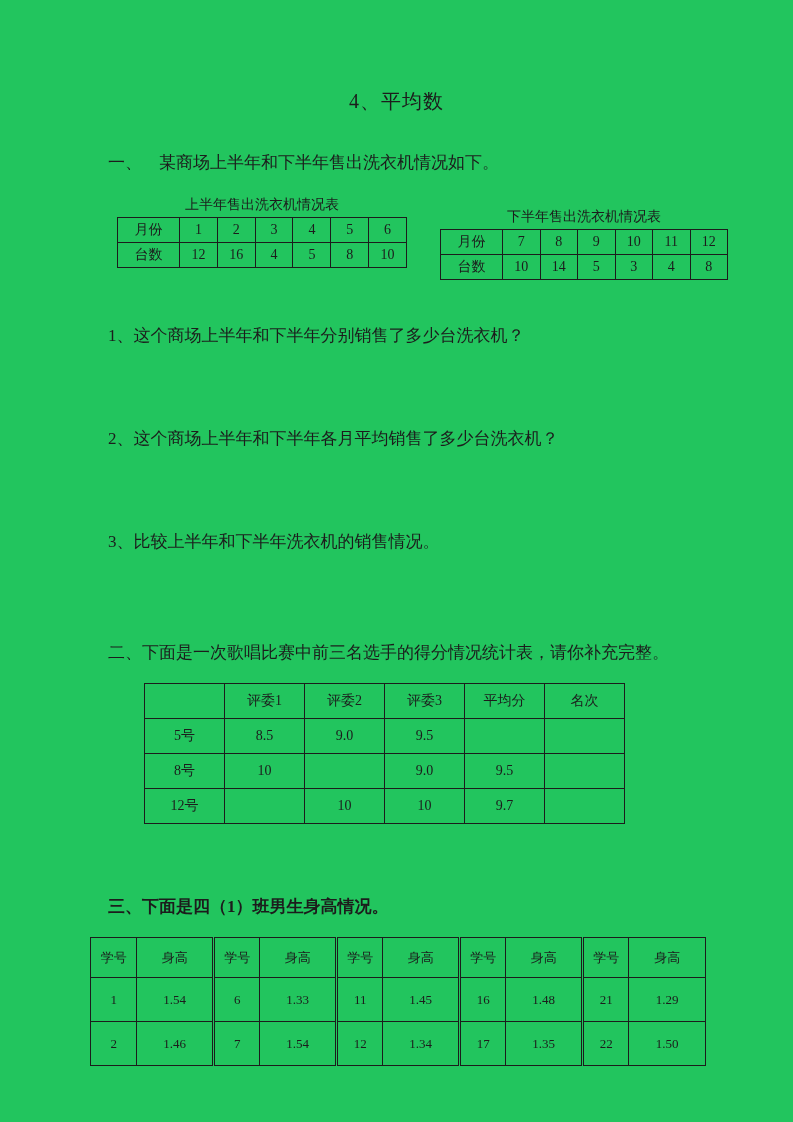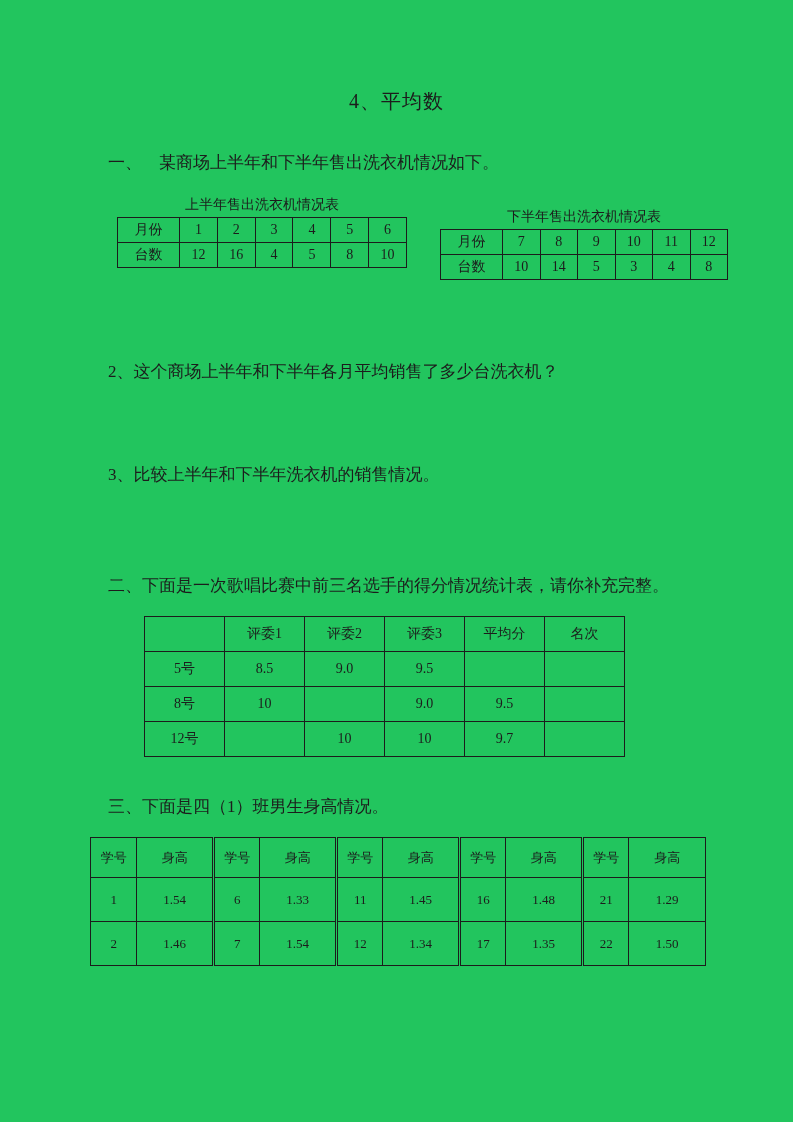--- a/index.html
+++ b/index.html
@@ -141,20 +141,21 @@
           <td>3</td>
           <td>4</td>
           <td>8</td>
         </tr>
       </tbody>
         </table>
     </div>
 
   </div>
 
+  <p class="question q1">1、这个商场上半年和下半年分别销售了多少台洗衣机？</p>
   <p class="question q2">2、这个商场上半年和下半年各月平均销售了多少台洗衣机？</p>
   <p class="question q3">3、比较上半年和下半年洗衣机的销售情况。</p>
 
   <p class="sec-heading" style="margin-top:88px;">二、下面是一次歌唱比赛中前三名选手的得分情况统计表，请你补充完整。</p>
 
   <table class="score-table">
     <tbody>
         <tr>
       <td></td>
       <td>评委1</td>
@@ -183,21 +184,21 @@
       <td>12号</td>
       <td></td>
       <td>10</td>
       <td>10</td>
       <td>9.7</td>
       <td></td>
     </tr>
   </tbody>
     </table>
 
-  <p class="sec-heading" style="margin-top:38px;">三、下面是四（1）班男生身高情况。</p>
+  <p class="sec-heading" style="margin-top:71px;font-weight:bold;">三、下面是四（1）班男生身高情况。</p>
 
   <table class="height-table">
     <tbody>
         <tr class="hdr">
       <td class="c-no">学号</td>
       <td class="c-h">身高</td>
       <td class="c-no grp">学号</td>
       <td class="c-h">身高</td>
       <td class="c-no grp">学号</td>
       <td class="c-h">身高</td>

